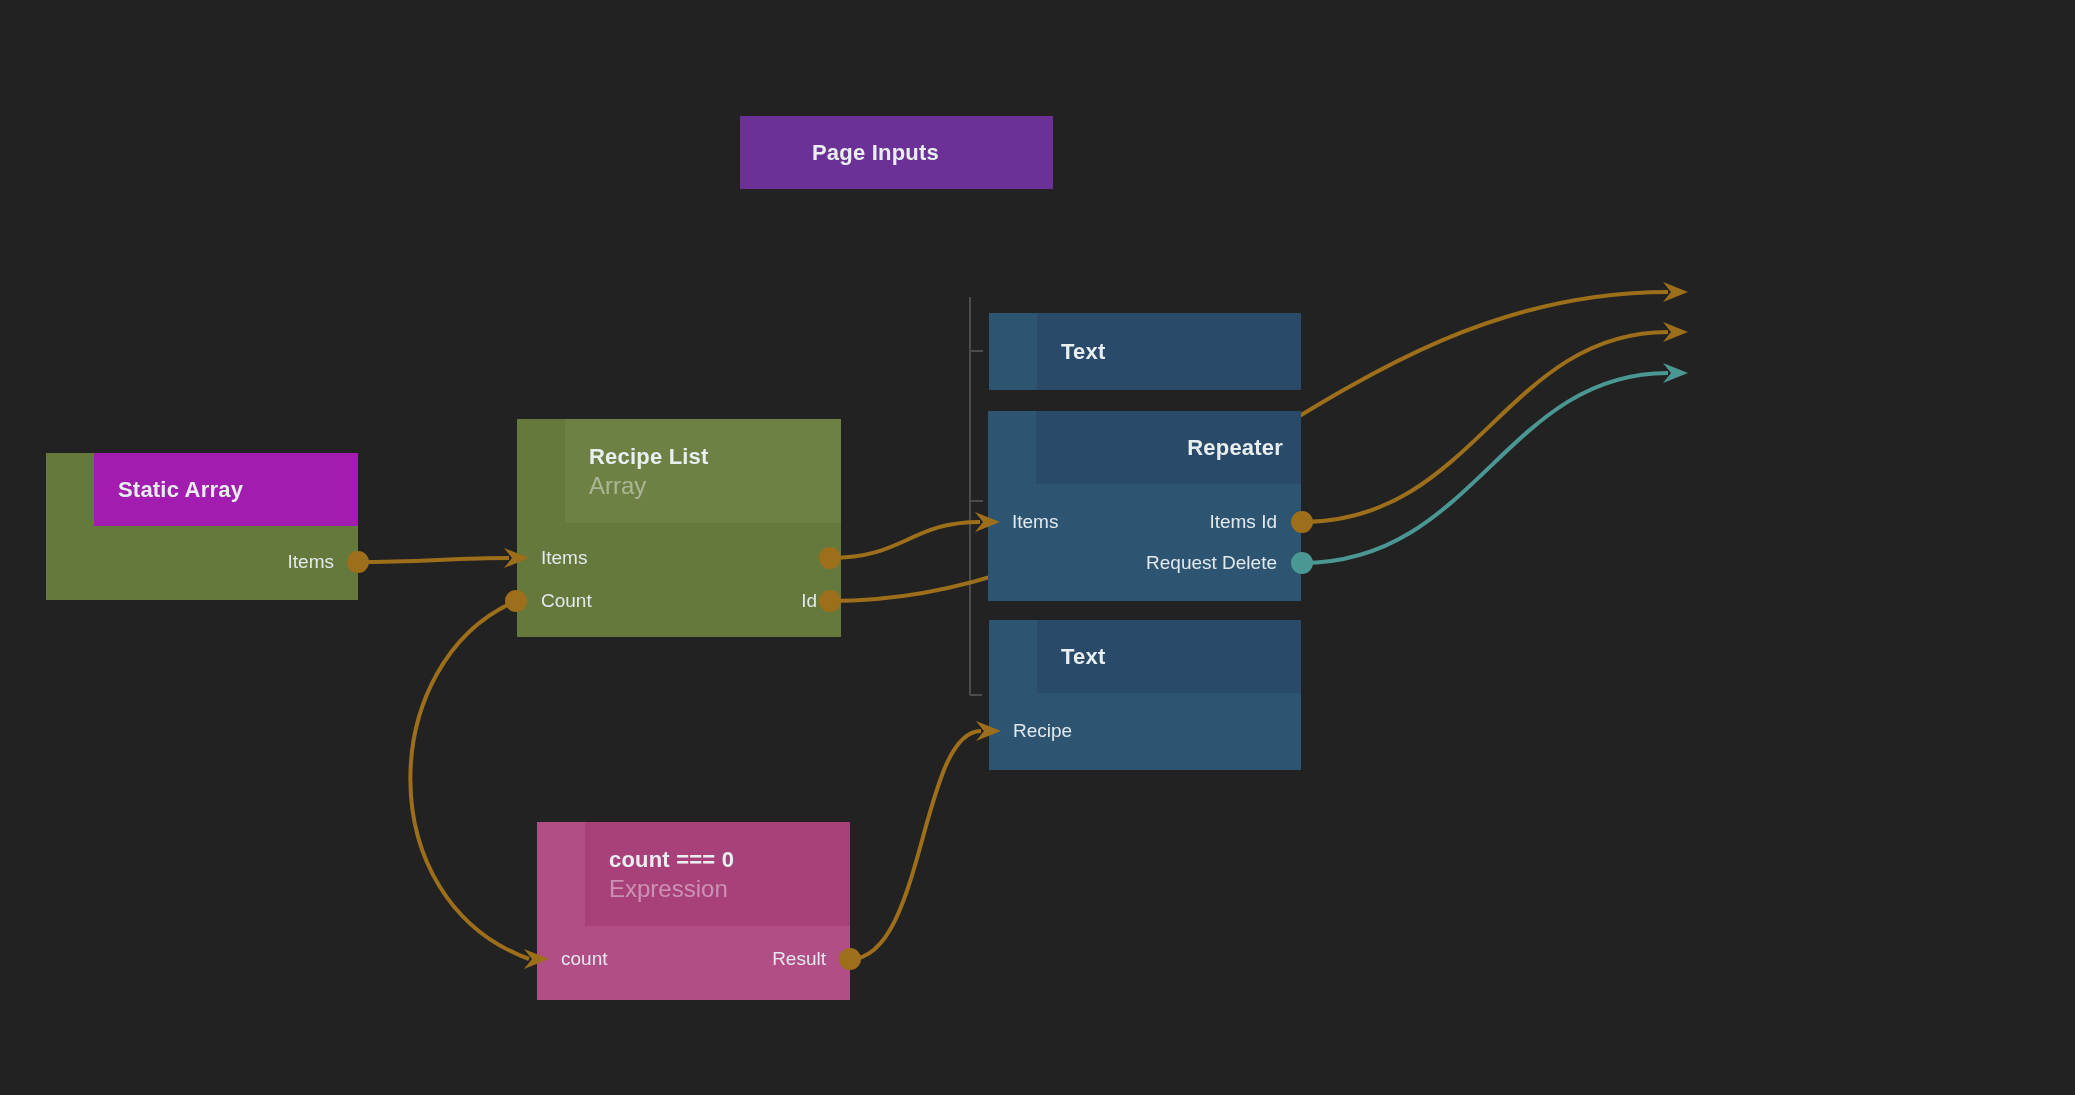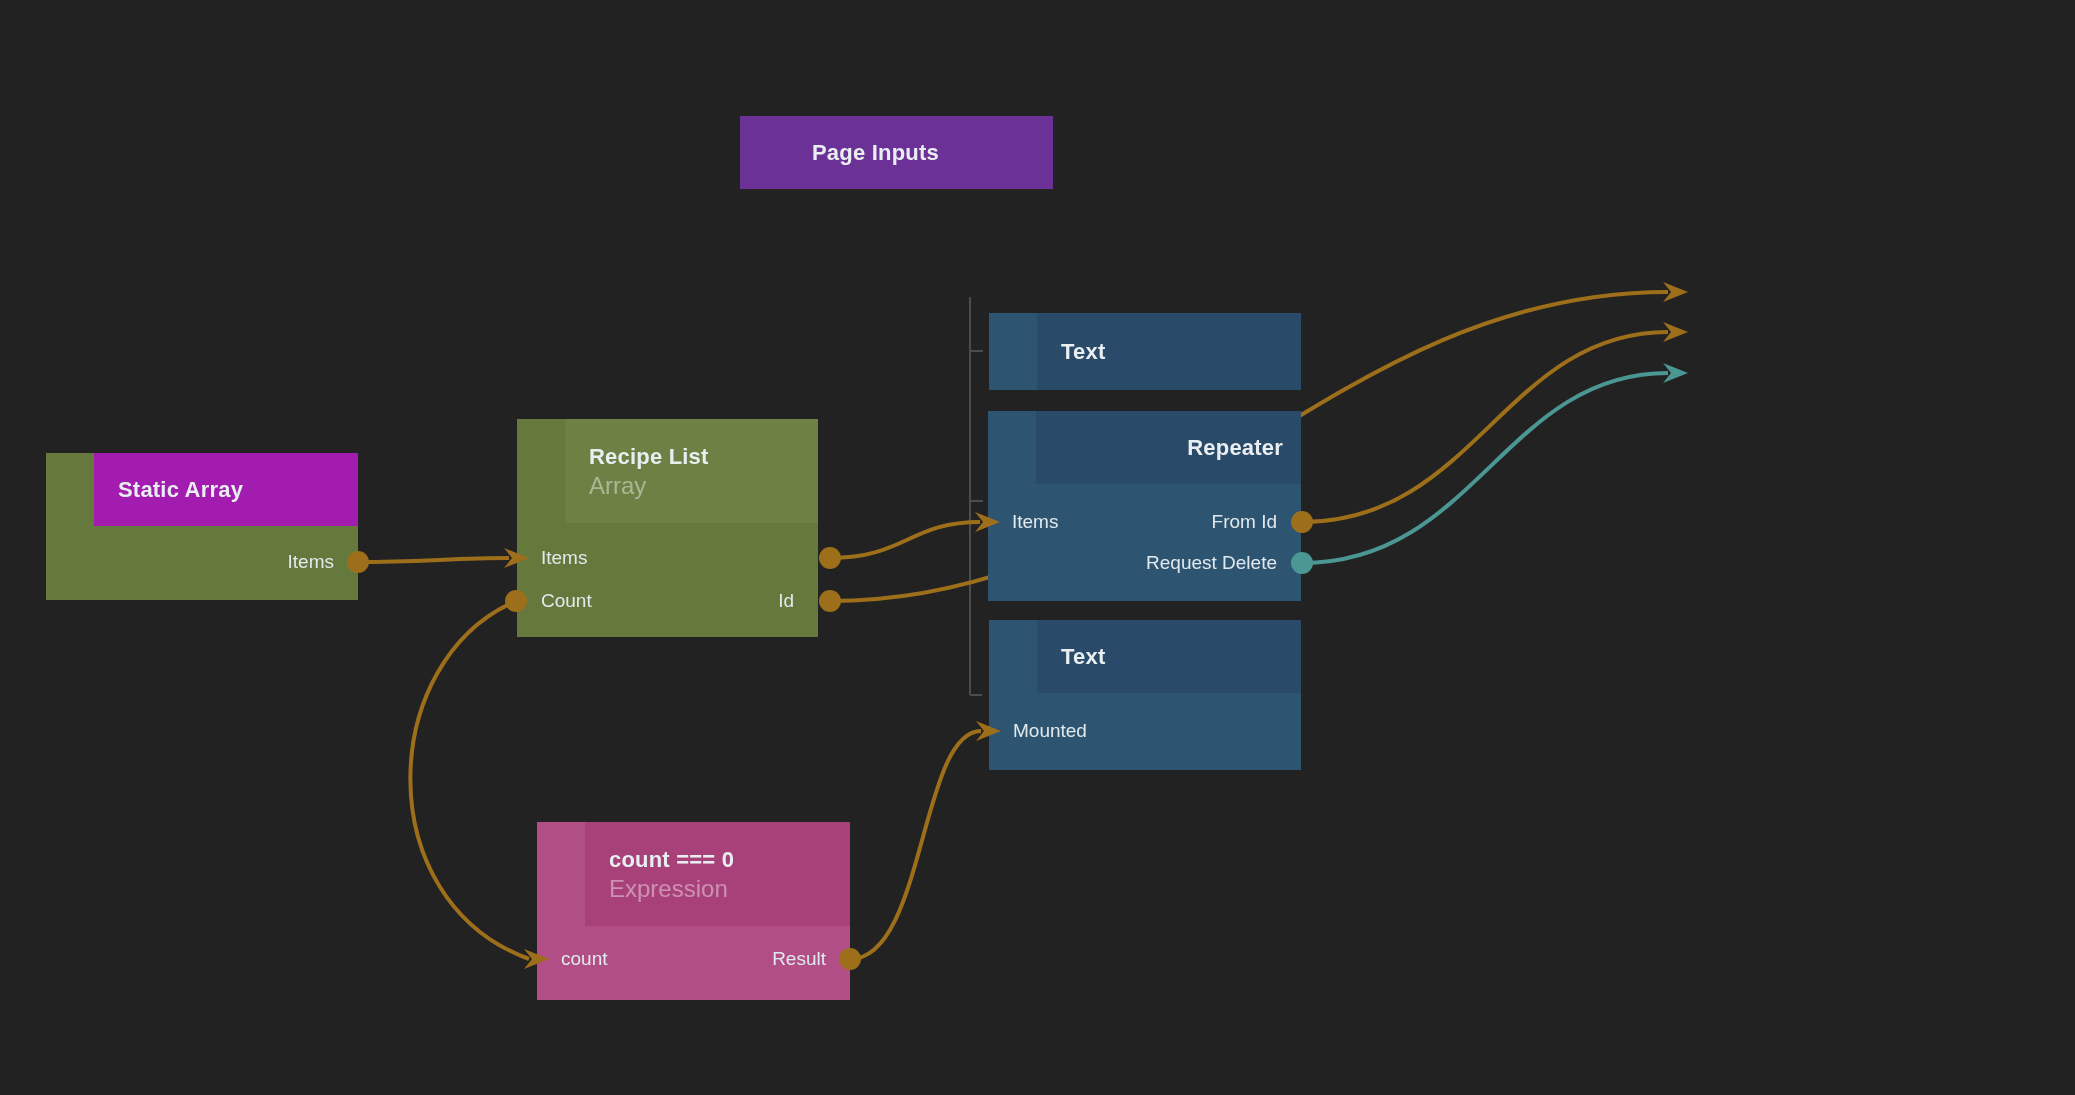--- a/index.html
+++ b/index.html
@@ -43,36 +43,36 @@
       <div class="node" style="left: 989px; top: 313px; width: 312px; height: 77px; background: rgb(45, 84, 113);">
         <div class="hdr" style="height: 77px; background: rgb(41, 74, 104);">
           <div class="title">Text</div>
         </div>
       </div>
       <div class="node" style="left: 988px; top: 411px; width: 313px; height: 190px; background: rgb(45, 84, 113); text-align: right;">
         <div class="hdr" style="height: 73px; background: rgb(41, 74, 104);">
           <div class="title">Repeater</div>
         </div>
         <div class="port left" style="top: 111px;">Items</div>
-        <div class="port right" style="top: 111px;">From Id</div>
+        <div class="port right" style="top: 111px;">Items Id</div>
         <div class="port right" style="top: 152px;">Request Delete</div>
       </div>
       <div class="node" style="left: 989px; top: 620px; width: 312px; height: 150px; background: rgb(45, 84, 113);">
         <div class="hdr" style="height: 73px; background: rgb(41, 74, 104);">
           <div class="title">Text</div>
         </div>
-        <div class="port left" style="top: 111px;">Mounted</div>
+        <div class="port left" style="top: 111px;">Recipe</div>
       </div>
       <div class="node" style="left: 46px; top: 453px; width: 312px; height: 147px; background: rgb(102, 121, 60);">
         <div class="hdr" style="height: 73px; background: #a21caf;">
           <div class="title">Static Array</div>
         </div>
         <div class="port right" style="top: 109px;">Items</div>
       </div>
-      <div class="node" style="left: 517px; top: 419px; width: 301px; height: 218px; background: rgb(102, 121, 60);">
+      <div class="node" style="left: 517px; top: 419px; width: 324px; height: 218px; background: rgb(102, 121, 60);">
         <div class="hdr" style="height: 104px; background: rgb(110, 129, 69);">
           <div class="title">Recipe List</div>
           <div class="subtitle">Array</div>
         </div>
         <div class="port left" style="top: 139px;">Items</div>
         <div class="port left" style="top: 182px;">Count</div>
         <div class="port right" style="top: 182px;">Id</div>
       </div>
       <div class="node" style="left: 537px; top: 822px; width: 313px; height: 178px; background: rgb(177, 78, 133);">
         <div class="hdr" style="height: 104px; background: rgb(168, 65, 122);">

